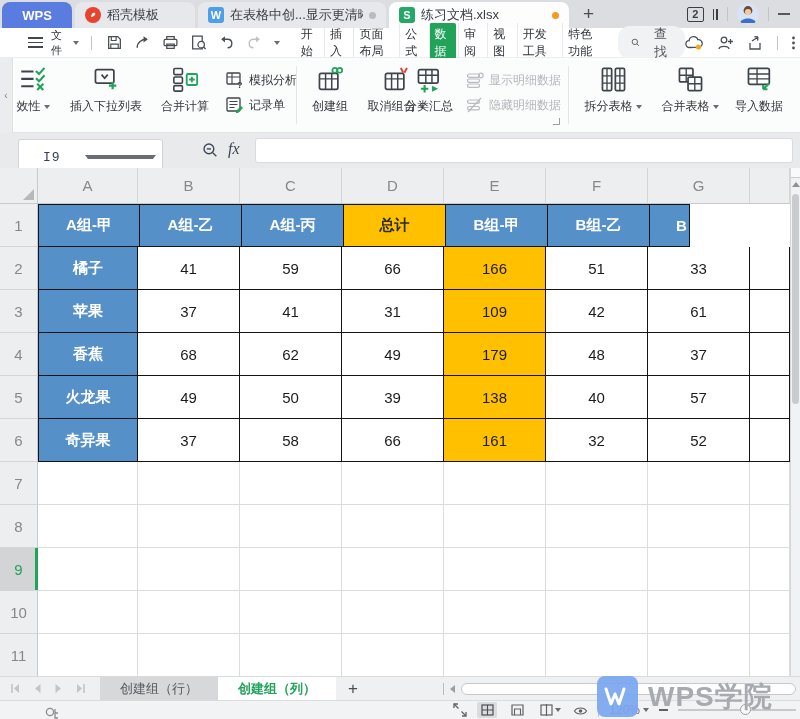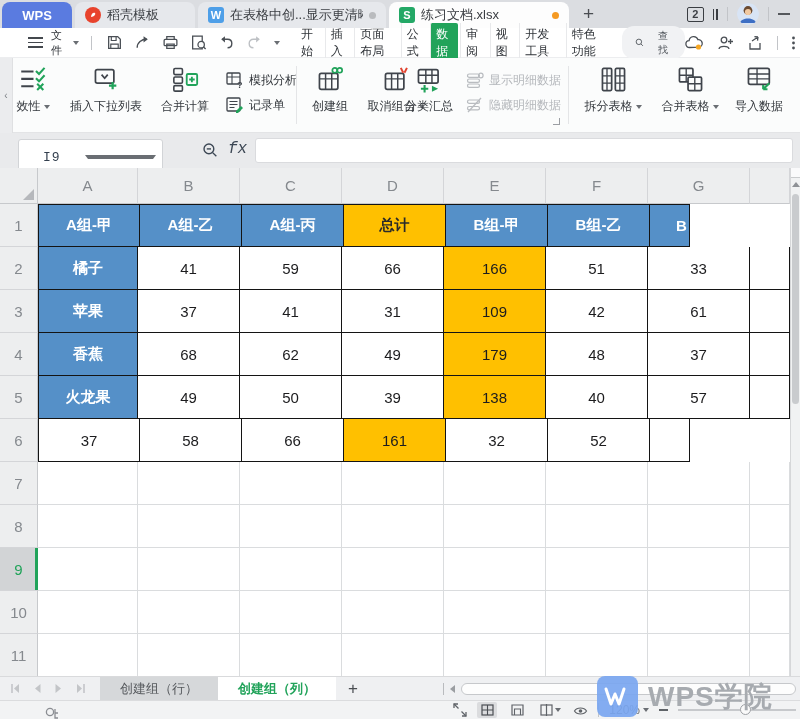--- a/index.html
+++ b/index.html
@@ -34,21 +34,21 @@
   .hamb i { width:15px; height:1.8px; background:#44484E; }
   .filelbl { font-size:11px; color:#2F3338; margin-left:8px; }
   .dda { width:0; height:0; border-left:3.5px solid transparent; border-right:3.5px solid transparent;
          border-top:4px solid #6A6E73; display:inline-block; }
   .qat { display:flex; align-items:center; gap:11px; margin-left:14px; }
   .menu-tabs { display:flex; align-items:center; margin-left:16px; gap:2px; }
   .menu-tab { padding:3px 5px; font-size:12px; color:#2F3338; border-left:1px solid #E8E9EB; }
   .menu-tab:first-child { border-left:none; }
   .menu-tab.active { background:#21A35A; color:#fff; border-radius:2px; }
   .searchpill { display:flex; align-items:center; gap:14px; background:#F1F2F4; border-radius:12px;
-                height:33px; padding:0 13px; margin-left:12px; font-size:10px; color:#50555B;}
+                height:33px; padding:0 13px; margin-left:12px; font-size:13px; color:#50555B;}
   .mr-cluster { margin-left:auto; display:flex; align-items:center; gap:13px; padding-right:4px; }
 
   
   .ribbon { position:absolute; top:58px; left:0; right:0; height:75px; background:#FBFCFC;
             border-bottom:1px solid #E3E4E6; }
   .collapse { position:absolute; left:0; top:0; width:13px; height:75px; background:#EBECEE;
               border-right:1px solid #DFE0E2; color:#7C8086; font-size:10px;
               display:flex; align-items:center; justify-content:center;}
   .rbtn { position:absolute; display:flex; flex-direction:column; align-items:center;
           font-size:12px; color:#33373C; }
@@ -60,21 +60,21 @@
   .launcher { position:absolute; width:7px; height:7px; border-right:1.2px solid #9B9EA3;
               border-bottom:1.2px solid #9B9EA3; }
 
   
   .fbar { position:absolute; top:133px; left:0; right:0; height:35px; background:#E9EAEC; }
   .namebox { position:absolute; left:18px; top:6px; width:145px; height:36px; background:#fff;
              border:1px solid #D2D4D7; border-radius:3px; display:flex; align-items:center;font-family:Liberation Mono, monospace; }
   .namebox span { flex:1; text-align:center; font-size:13px; color:#333F4E; letter-spacing:1px;}
   .namebox .dda { margin-right:6px; }
   .fico { position:absolute; top:9px; }
-  .fxlbl { position:absolute; left:228px; top:7px; font-family:Liberation Mono, monospace;
+  .fxlbl { position:absolute; left:228px; top:7px; font-family:Liberation Serif, serif;
            font-style:italic; font-size:16px; color:#3C4754; }
   .finput { position:absolute; left:255px; top:5px; right:7px; height:25px; background:#fff;
             border:1px solid #DADBDE; border-radius:3px; font-size:13px; padding:0 6px; color:#222;}
 
   
   .sheet { position:absolute; top:168px; left:0; width:800px; height:508px; background:#fff; }
   .corner { position:absolute; left:0; top:0; width:38px; height:36px; background:#EDEEEF;
             border-right:1px solid #C7C9CC; border-bottom:1px solid #C7C9CC; }
   .corner i { position:absolute; right:3px; bottom:3px; width:0; height:0;
               border-left:11px solid transparent; border-bottom:11px solid #B6B8BC; }
@@ -526,20 +526,21 @@
         <div class="cell blue w-a">火龙果</div>
         <div class="cell w-b">49</div>
         <div class="cell w-b">50</div>
         <div class="cell w-b">39</div>
         <div class="cell orange w-b">138</div>
         <div class="cell w-b">40</div>
         <div class="cell w-b">57</div>
         <div class="cell w-h"></div>
       </div>
       <div class="trow">
+        <div class="cell blue w-a">奇异果</div>
         <div class="cell w-b">37</div>
         <div class="cell w-b">58</div>
         <div class="cell w-b">66</div>
         <div class="cell orange w-b">161</div>
         <div class="cell w-b">32</div>
         <div class="cell w-b">52</div>
         <div class="cell w-h"></div>
       </div>
       <div class="erow">
           <div class="ecell w-a"></div>

